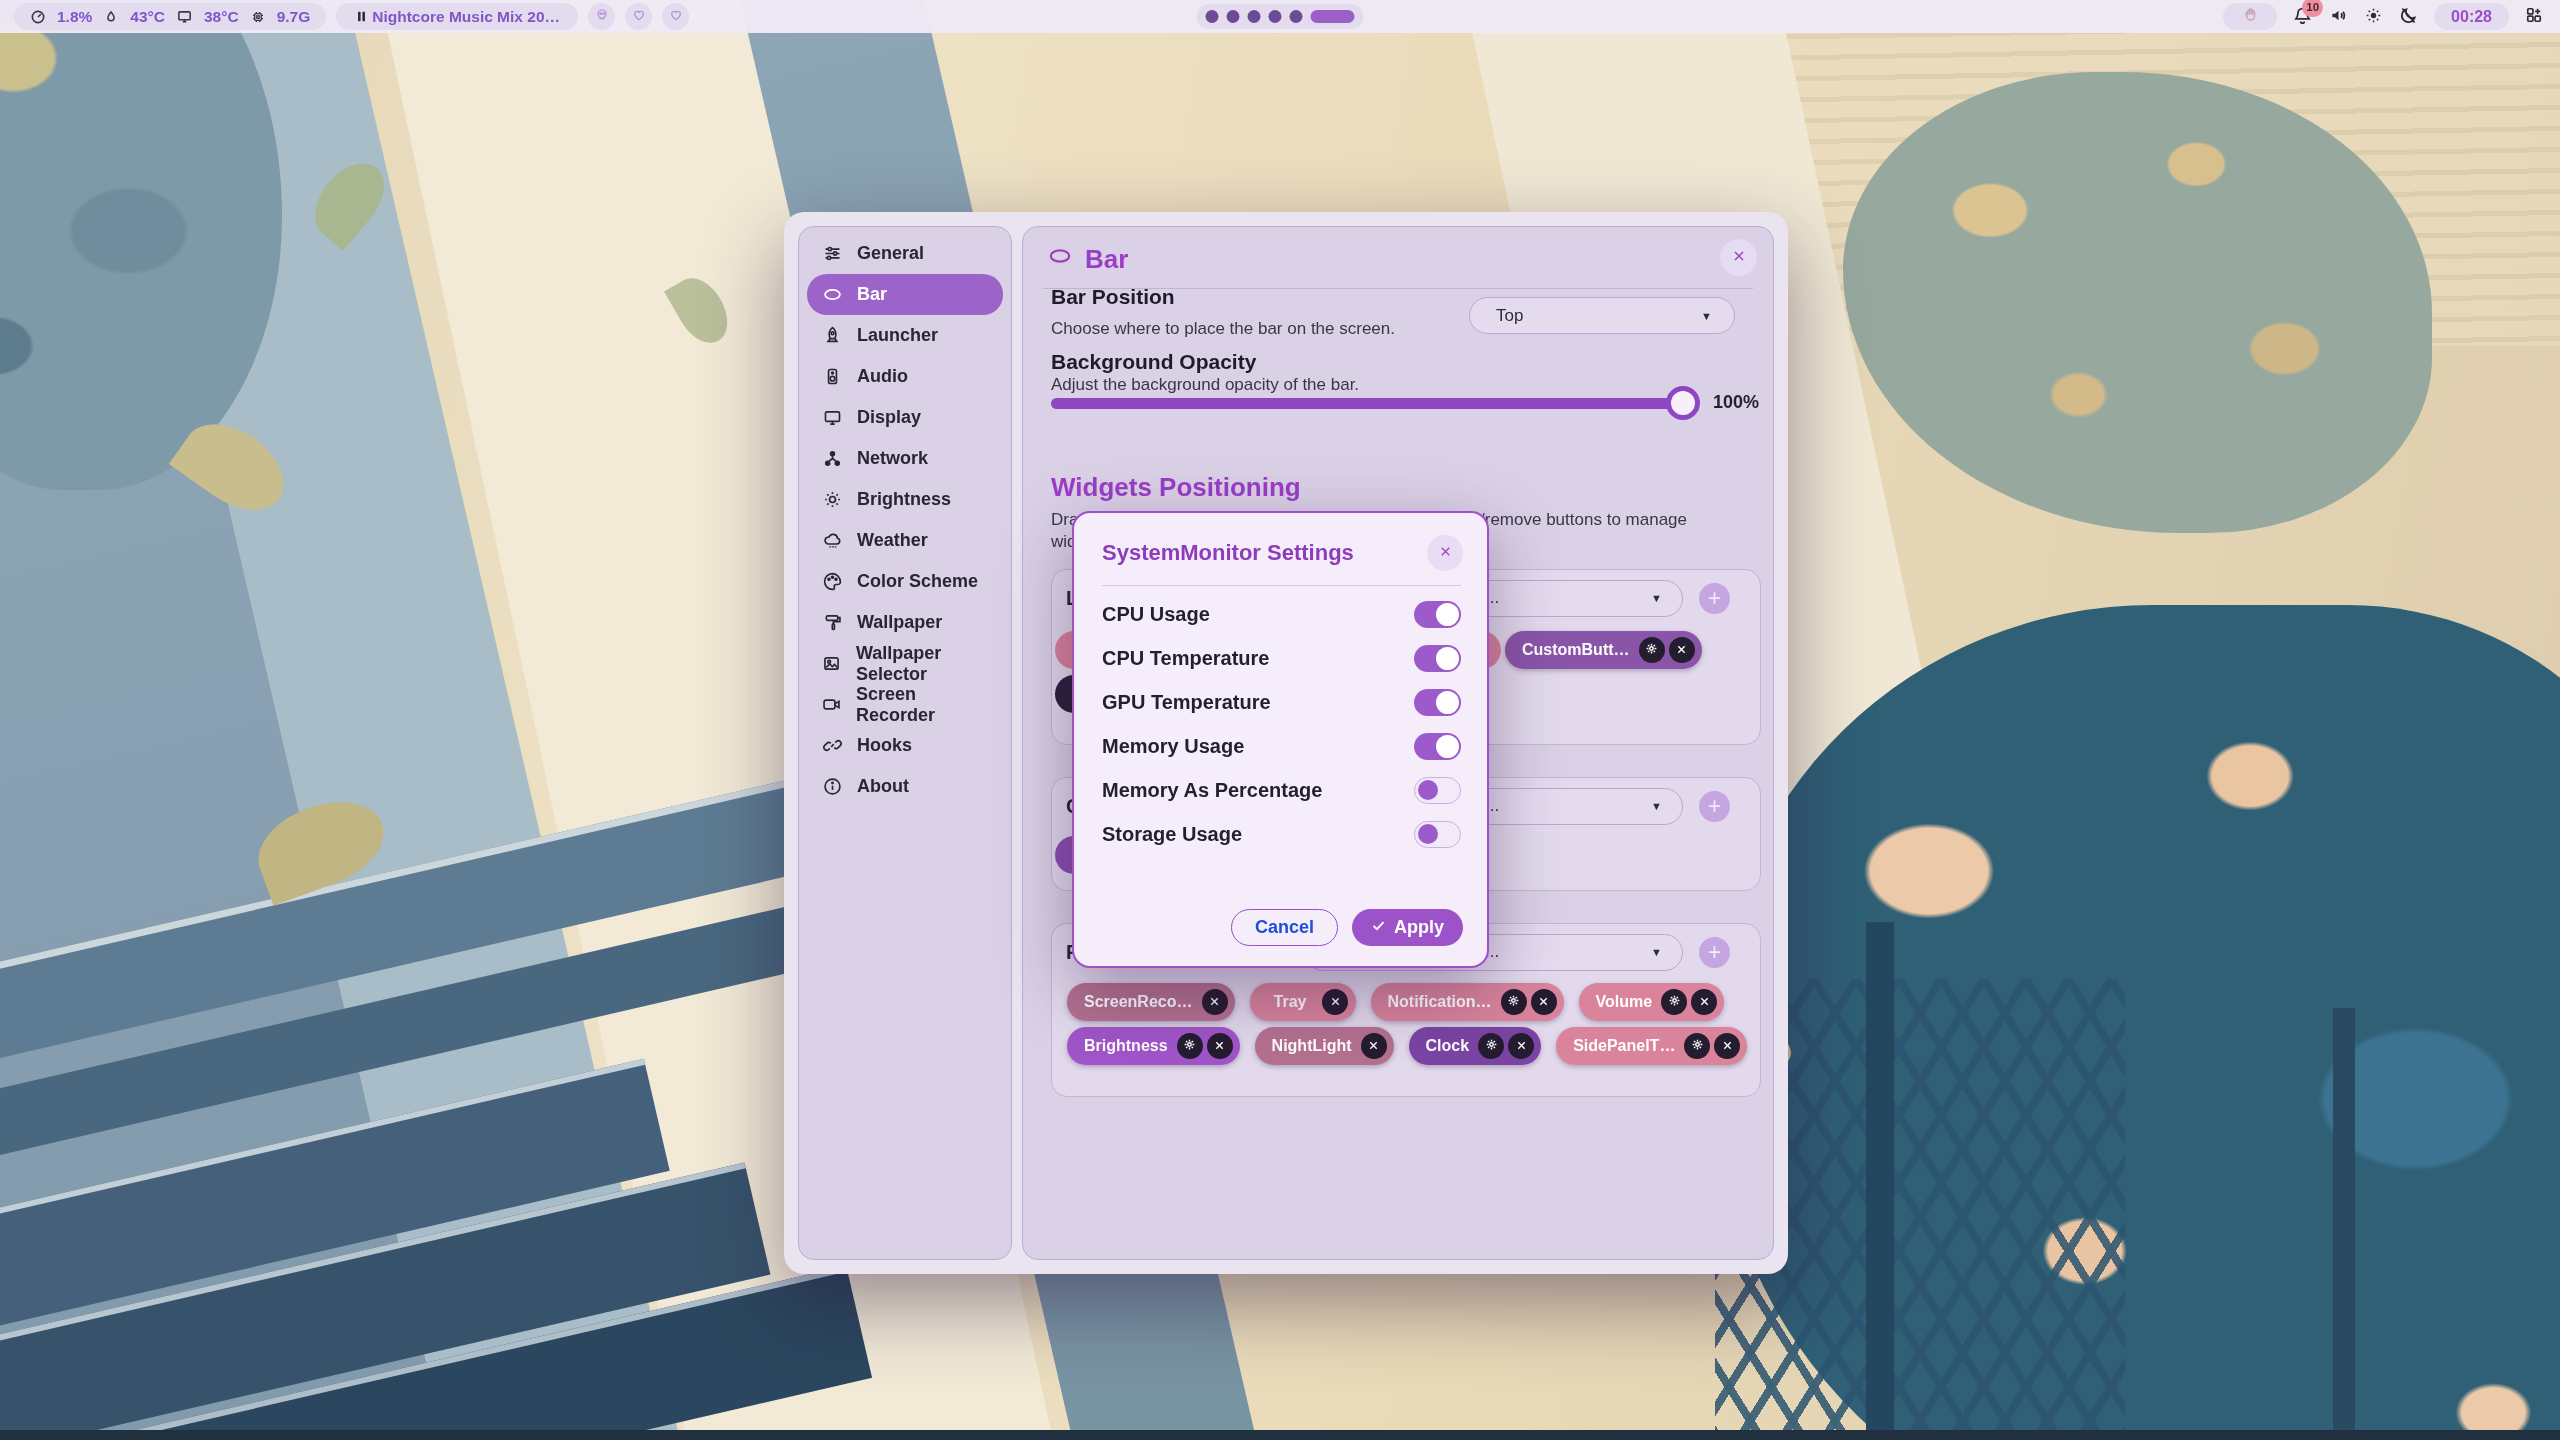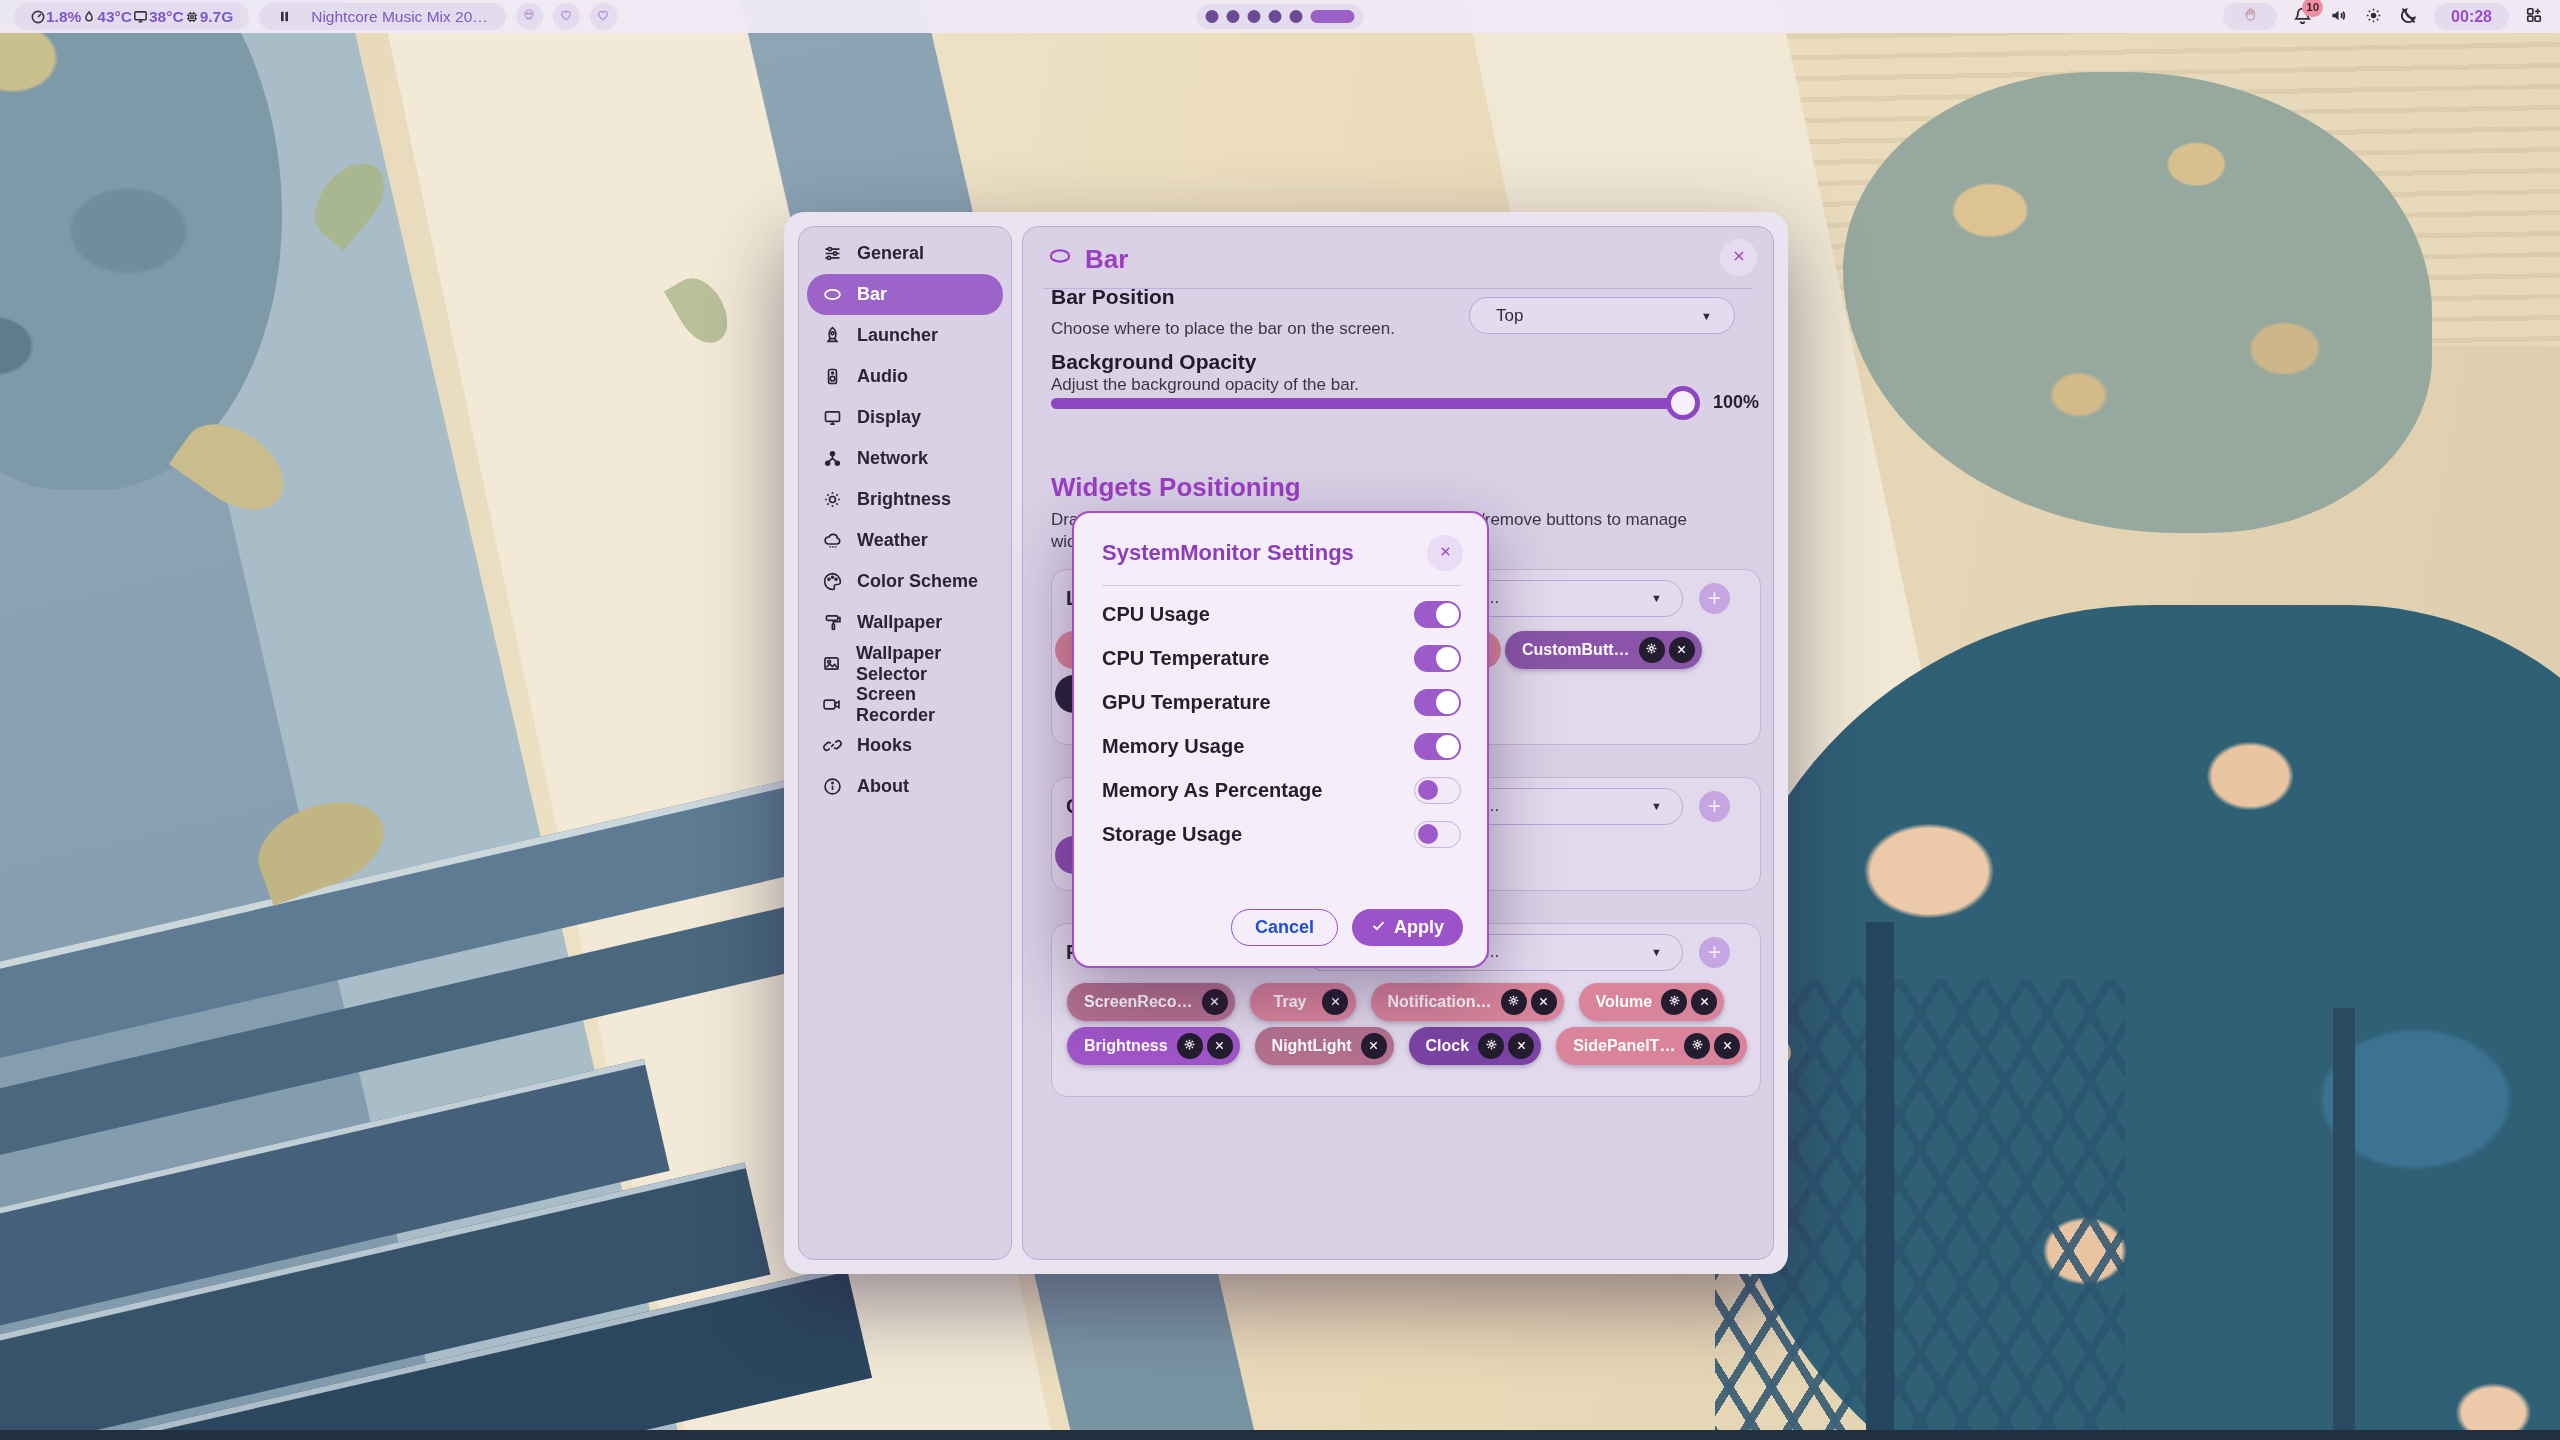--- a/index.html
+++ b/index.html
@@ -49,23 +49,23 @@
   .leaf.b { left:10%; top:56%; width:130px; height:80px; background:#c2b584; transform:rotate(-20deg); }
   .leaf.c { left:26%; top:20%; width:70px; height:45px; background:#b9c09a; transform:rotate(60deg); }
   .leaf.d { left:12%; top:12%; width:85px; height:55px; background:#a8b78f; transform:rotate(-50deg); }
   .leaf.e { right:30%; bottom:26%; width:60px; height:38px; background:#d6c494; transform:rotate(20deg); }
 
   
   .topbar { position:absolute; left:0; top:0; width:2560px; height:33px; z-index:10;
     background:rgba(238,233,245,.97); display:flex; align-items:center; }
   .tb-left { display:flex; align-items:center; gap:10px; margin-left:14px; }
   .pill { background:#e3dbee; border-radius:14px; height:27px; display:flex; align-items:center; }
-  .stats-pill { padding:0 16px; color:#7e57c8; font-weight:700; font-size:15.5px; }
+  .stats-pill { gap:11px; padding:0 16px; color:#7e57c8; font-weight:700; font-size:15.5px; }
   .stats-pill .ic { color:#3a3644; display:flex; }
-  .media-pill { gap:19px; padding:0 18px; color:#8058c6; font-weight:400; font-size:15.5px; }
+  .media-pill { gap:3px; padding:0 18px; color:#8058c6; font-weight:700; font-size:15.5px; }
   .media-pill .ic { color:#2b2733; display:flex; }
   .circle-btn { width:27px; height:27px; border-radius:50%; background:#e3dbee; border:none;
     display:flex; align-items:center; justify-content:center; color:#b78fd9; cursor:pointer; }
   .tb-center { position:absolute; left:50%; top:4px; transform:translateX(-50%); }
   .ws-pill { background:#e3dbee; border-radius:13px; height:25px; padding:0 9px; display:flex; align-items:center; gap:8px; }
   .ws-dot { width:13px; height:13px; border-radius:50%; background:#6b4b96; }
   .ws-active { width:44px; height:13px; border-radius:7px; background:#9c5fc7; }
   .tb-right { margin-left:auto; display:flex; align-items:center; gap:15px; margin-right:16px; }
   .tb-icon { background:none; border:none; color:#2e2a38; display:flex; align-items:center; cursor:pointer; }
   .hand-pill { width:54px; justify-content:center; color:#c9a3ae; }

